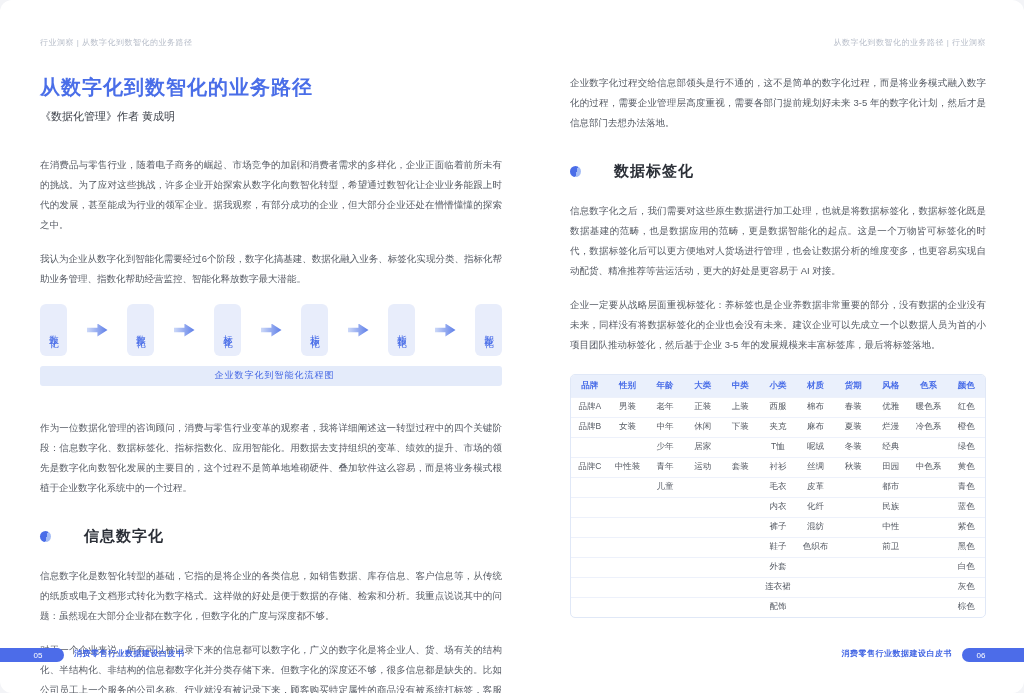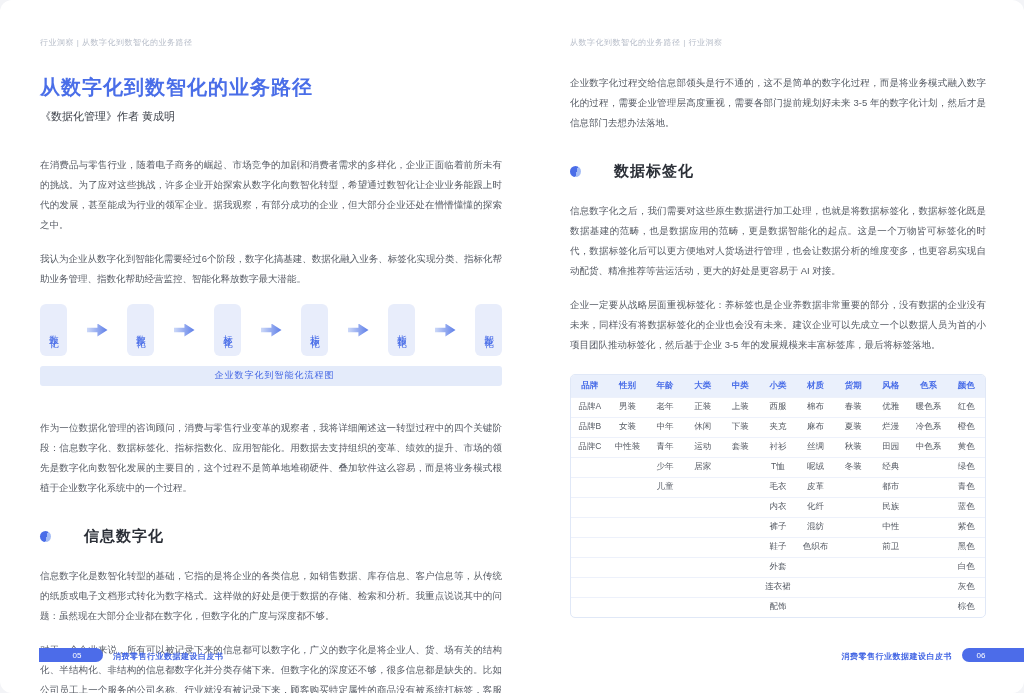--- a/index.html
+++ b/index.html
@@ -1,21 +1,21 @@
 <!DOCTYPE html>
 <html><head>
 <meta charset="utf-8">
 <style>
   html,body{margin:0;padding:0;background:#f3f4f7;font-family:"Liberation Sans","DejaVu Sans",sans-serif;}
   .page{position:relative;width:1024px;height:693px;margin:0 auto;background:#ffffff;border-radius:12px;overflow:hidden;}
   .col{position:absolute;top:0;}
   .col-left{left:40px;width:462px;}
   .col-right{left:570px;width:416px;}
   .running-header{margin-top:37px;font-size:8px;color:#b7bdc9;letter-spacing:.5px;}
-  .running-header.right{text-align:left;}
+  .running-header.right{text-align:right;}
   .doc-title{margin-top:27px;font-size:20px;line-height:1.2;font-weight:bold;color:#4a6ee8;letter-spacing:1px;}
   .byline{margin-top:10px;font-size:11px;color:#3c4049;}
   p.body{margin:14px 0 0 0;font-size:9.5px;line-height:20px;color:#565b64;text-align:justify;}
   p.first{margin-top:31px;}
   p.r-first{margin-top:25px;}
   
   .sec-head{display:flex;align-items:center;margin-top:29px;gap:24px;}
   .sec-dot{width:11px;height:11px;border-radius:50%;margin-right:9px;flex:0 0 auto;
            background:linear-gradient(105deg,#4a6de8 58%,#a4bcf5 58%);}
   .sec-title{font-size:15px;font-weight:bold;color:#2c3038;letter-spacing:1px;}
@@ -27,21 +27,21 @@
   .flow-arrow{width:21px;height:13px;background:linear-gradient(90deg,#cdd9f8,#5b7ce8);
               clip-path:polygon(0 32%,52% 32%,52% 0,100% 50%,52% 100%,52% 68%,0 68%);}
   .flow-caption{margin-top:10px;background:#e4ebfa;color:#4467e4;font-size:9px;
                 text-align:center;padding:3px 0 4px 7px;border-radius:3px;letter-spacing:1px;}
   
   .tag-table-wrap{margin-top:19px;border:1px solid #e0e8f7;border-radius:5px;overflow:hidden;}
   table.tag-table{width:100%;border-collapse:collapse;table-layout:fixed;font-size:8.5px;}
   table.tag-table th{background:#eaf0fc;color:#4a6ee8;font-weight:bold;padding:5px 0;text-align:center;}
   table.tag-table td{color:#565b64;padding:3px 0 4px 0;text-align:center;border-top:1px solid #edf1fb;}
   
-  .footer{position:absolute;bottom:31px;display:flex;align-items:flex-end;margin-left:39px;}
+  .footer{position:absolute;bottom:31px;display:flex;align-items:flex-start;}
   .footer-left{left:0;}
   .footer-right{right:0;}
   .page-badge{height:14px;background:#4c6ce9;color:#ffffff;font-size:8px;
               display:flex;align-items:center;justify-content:center;}
   .badge-left{width:64px;border-radius:0 7px 7px 0;margin-right:10px;padding-left:12px;box-sizing:border-box;}
   .badge-right{width:62px;border-radius:7px 0 0 7px;margin-left:10px;padding-right:24px;box-sizing:border-box;}
   .footer-text{color:#4467e4;font-size:8px;font-weight:bold;letter-spacing:.5px;}
 </style>
 </head>
 <body>
@@ -135,48 +135,48 @@
               <td>休闲</td>
               <td>下装</td>
               <td>夹克</td>
               <td>麻布</td>
               <td>夏装</td>
               <td>烂漫</td>
               <td>冷色系</td>
               <td>橙色</td>
             </tr>
             <tr>
+              <td></td>
+              <td></td>
+              <td>少年</td>
+              <td>居家</td>
+              <td></td>
+              <td>T恤</td>
+              <td>呢绒</td>
+              <td>冬装</td>
+              <td>经典</td>
+              <td></td>
+              <td>绿色</td>
+            </tr>
+            <tr>
               <td>品牌C</td>
               <td>中性装</td>
               <td>青年</td>
               <td>运动</td>
               <td>套装</td>
               <td>衬衫</td>
               <td>丝绸</td>
               <td>秋装</td>
               <td>田园</td>
               <td>中色系</td>
               <td>黄色</td>
             </tr>
             <tr>
               <td></td>
               <td></td>
-              <td>少年</td>
-              <td>居家</td>
-              <td></td>
-              <td>T恤</td>
-              <td>呢绒</td>
-              <td>冬装</td>
-              <td>经典</td>
-              <td></td>
-              <td>绿色</td>
-            </tr>
-            <tr>
-              <td></td>
-              <td></td>
               <td>儿童</td>
               <td></td>
               <td></td>
               <td>毛衣</td>
               <td>皮革</td>
               <td></td>
               <td>都市</td>
               <td></td>
               <td>青色</td>
             </tr>

